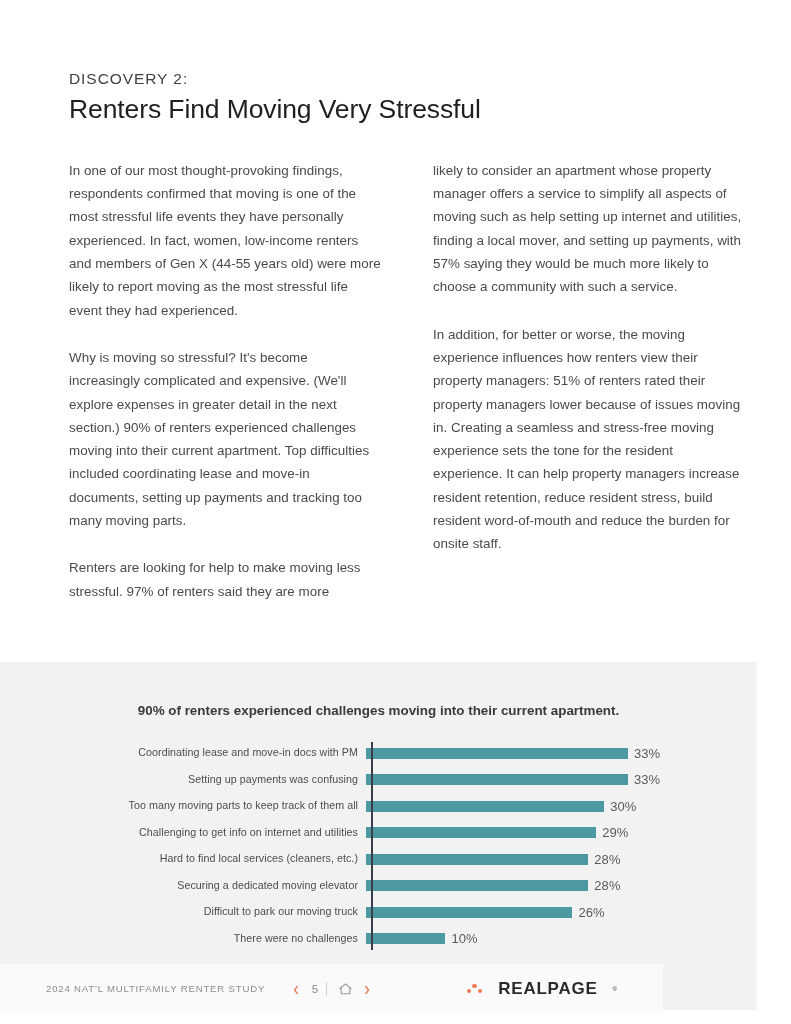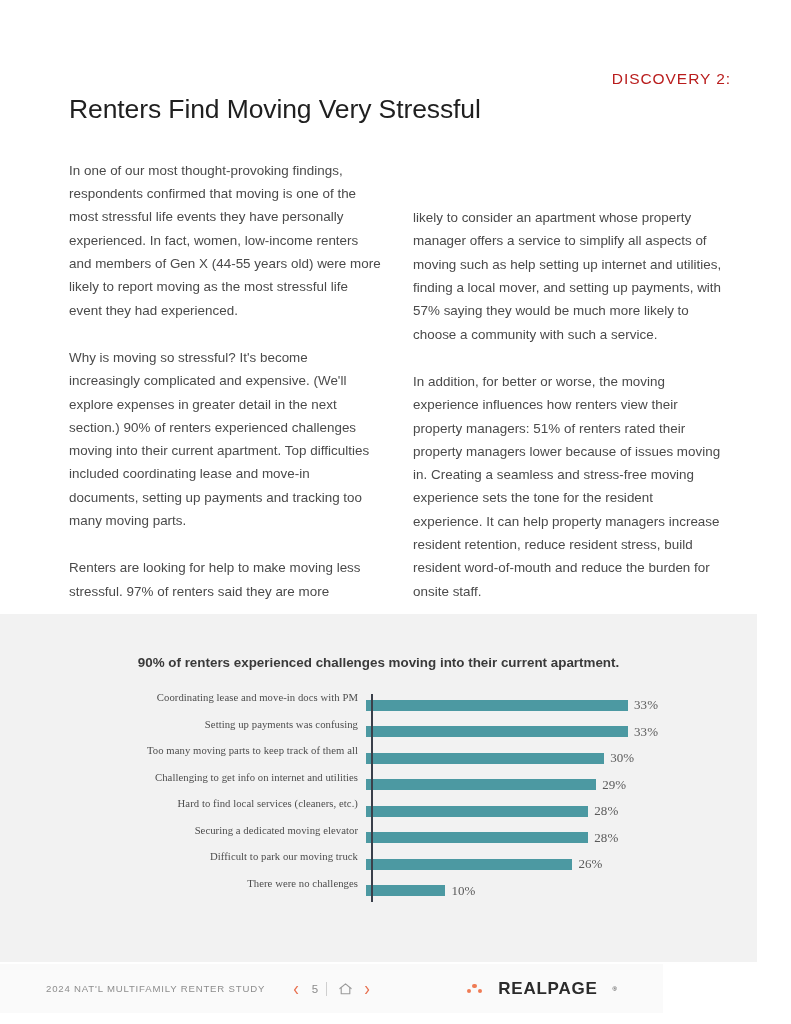--- a/index.html
+++ b/index.html
@@ -24,58 +24,56 @@
   }
 
   
   .article {
     padding: 70px 60px 0 69px;
     flex: 0 0 auto;
   }
   .eyebrow {
     font-size: 15.5px;
     letter-spacing: 0.06em;
-    color: #b91c1c;
+    color: #404040;
     font-weight: 400;
     line-height: 1.2;
     margin: 0 0 5px 0;
-    text-align: right;
   }
   .headline {
     font-size: 26.5px;
     font-weight: 400;
     color: #1f1f1f;
     letter-spacing: -0.004em;
     margin: 0 0 34px 0;
     line-height: 1.18;
   }
 
   .columns {
     display: flex;
-    gap: 32px;
-    align-items: flex-end;
+    gap: 52px;
   }
   .col {
     width: 312px;
     flex: 0 0 312px;
   }
   .col p {
     margin: 0 0 24px 0;
     font-size: 13.4px;
     line-height: 23.3px;
     color: #4a4a4a;
     letter-spacing: 0.002em;
   }
   .col p:last-child { margin-bottom: 0; }
 
   
   .chart-band {
     position: absolute;
     left: 0;
-    top: 614px;
+    top: 662px;
     width: 757px;
     height: 348px;
     background: #f2f2f2;
   }
   .chart-title {
     margin: 0;
     padding: 41px 0 0 0;
     text-align: center;
     font-size: 13.4px;
     font-weight: 700;
@@ -93,22 +91,22 @@
     position: absolute;
     left: 371px;
     top: 2px;
     bottom: 2px;
     width: 2px;
     background: #3a3f4a;
     z-index: 2;
   }
   .bar-row {
     display: flex;
+    align-items: center;
     height: 26.5px;
-    font-family: Liberation Serif, serif;
   }
   .bar-label {
     width: 366px;
     flex: 0 0 366px;
     text-align: right;
     padding-right: 8px;
     box-sizing: border-box;
     font-size: 10.7px;
     color: #4d4d4d;
     line-height: 1.1;

